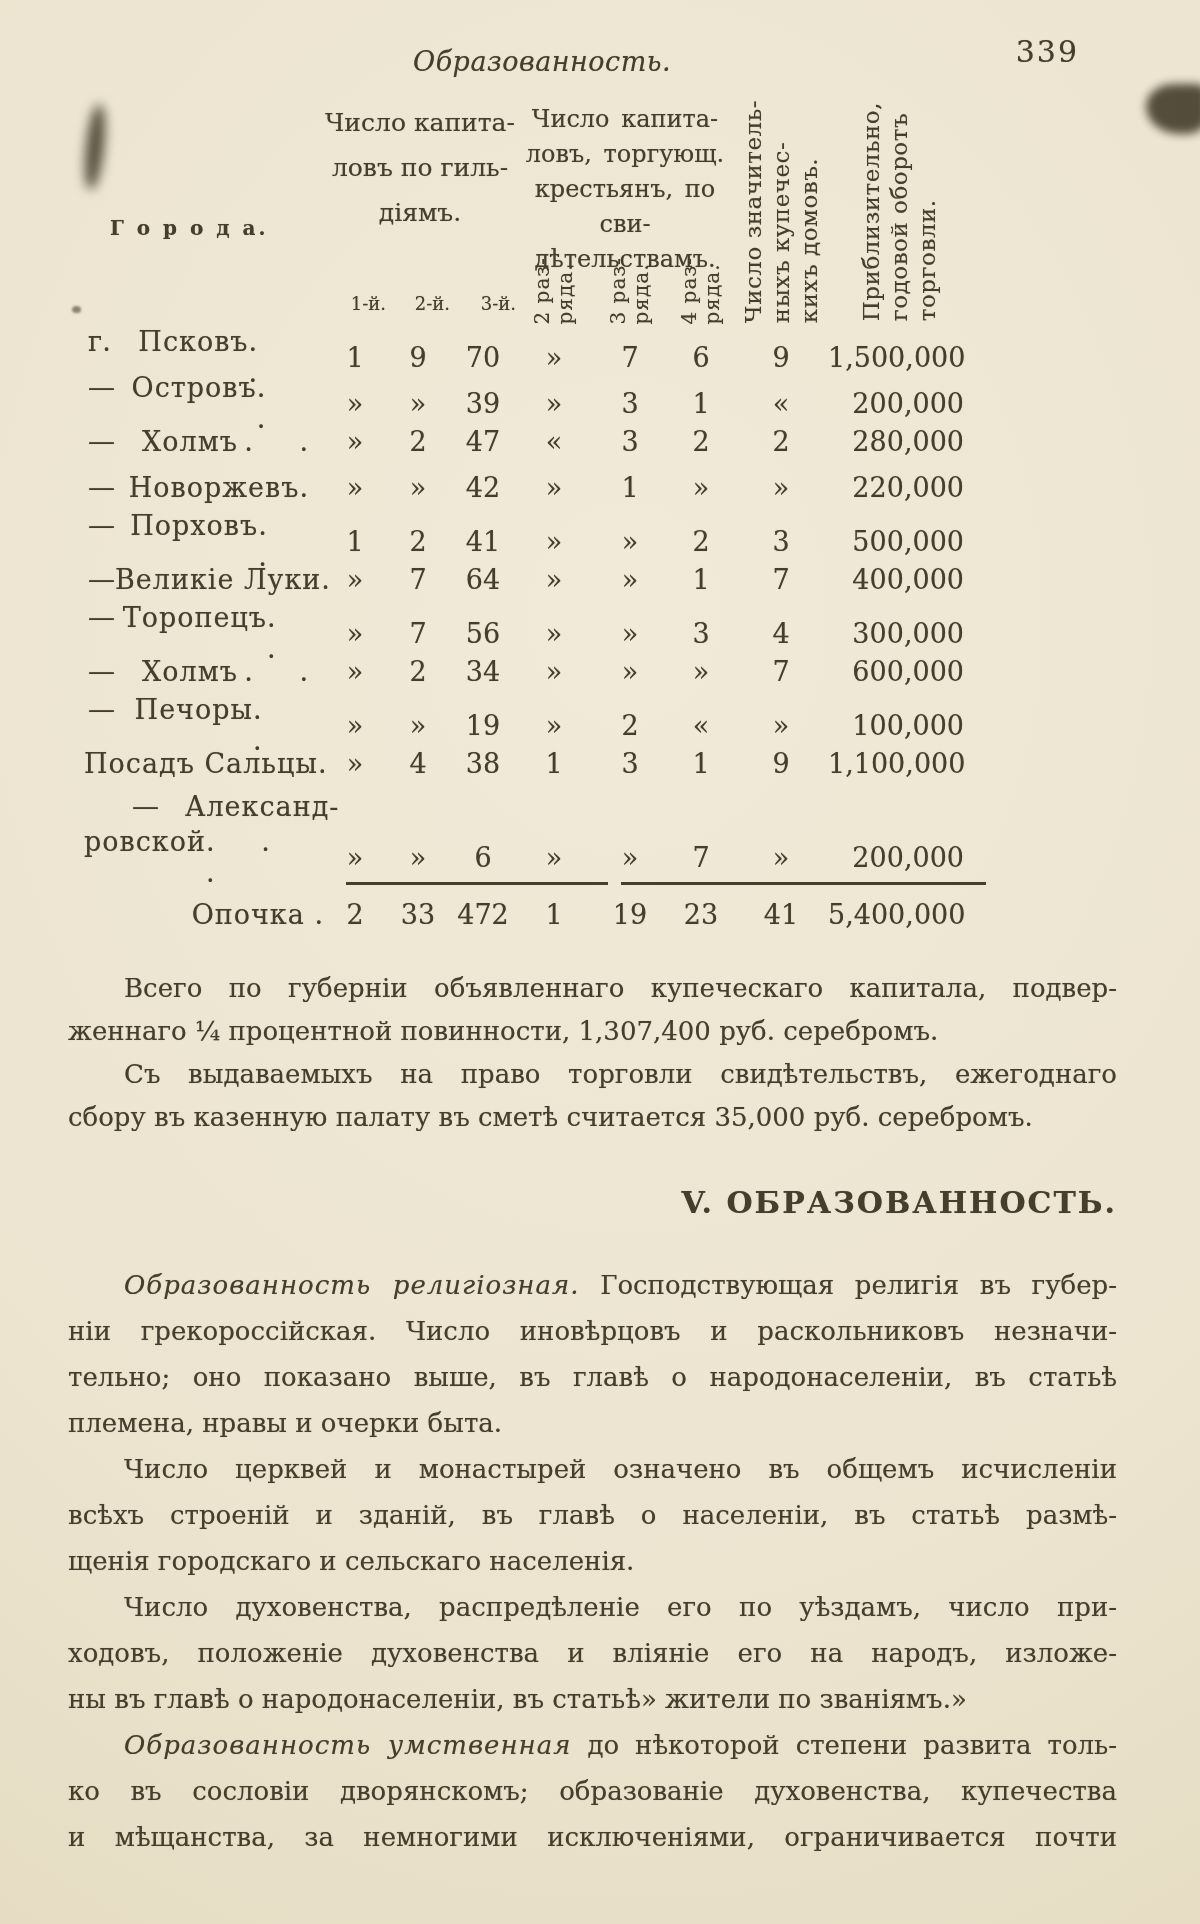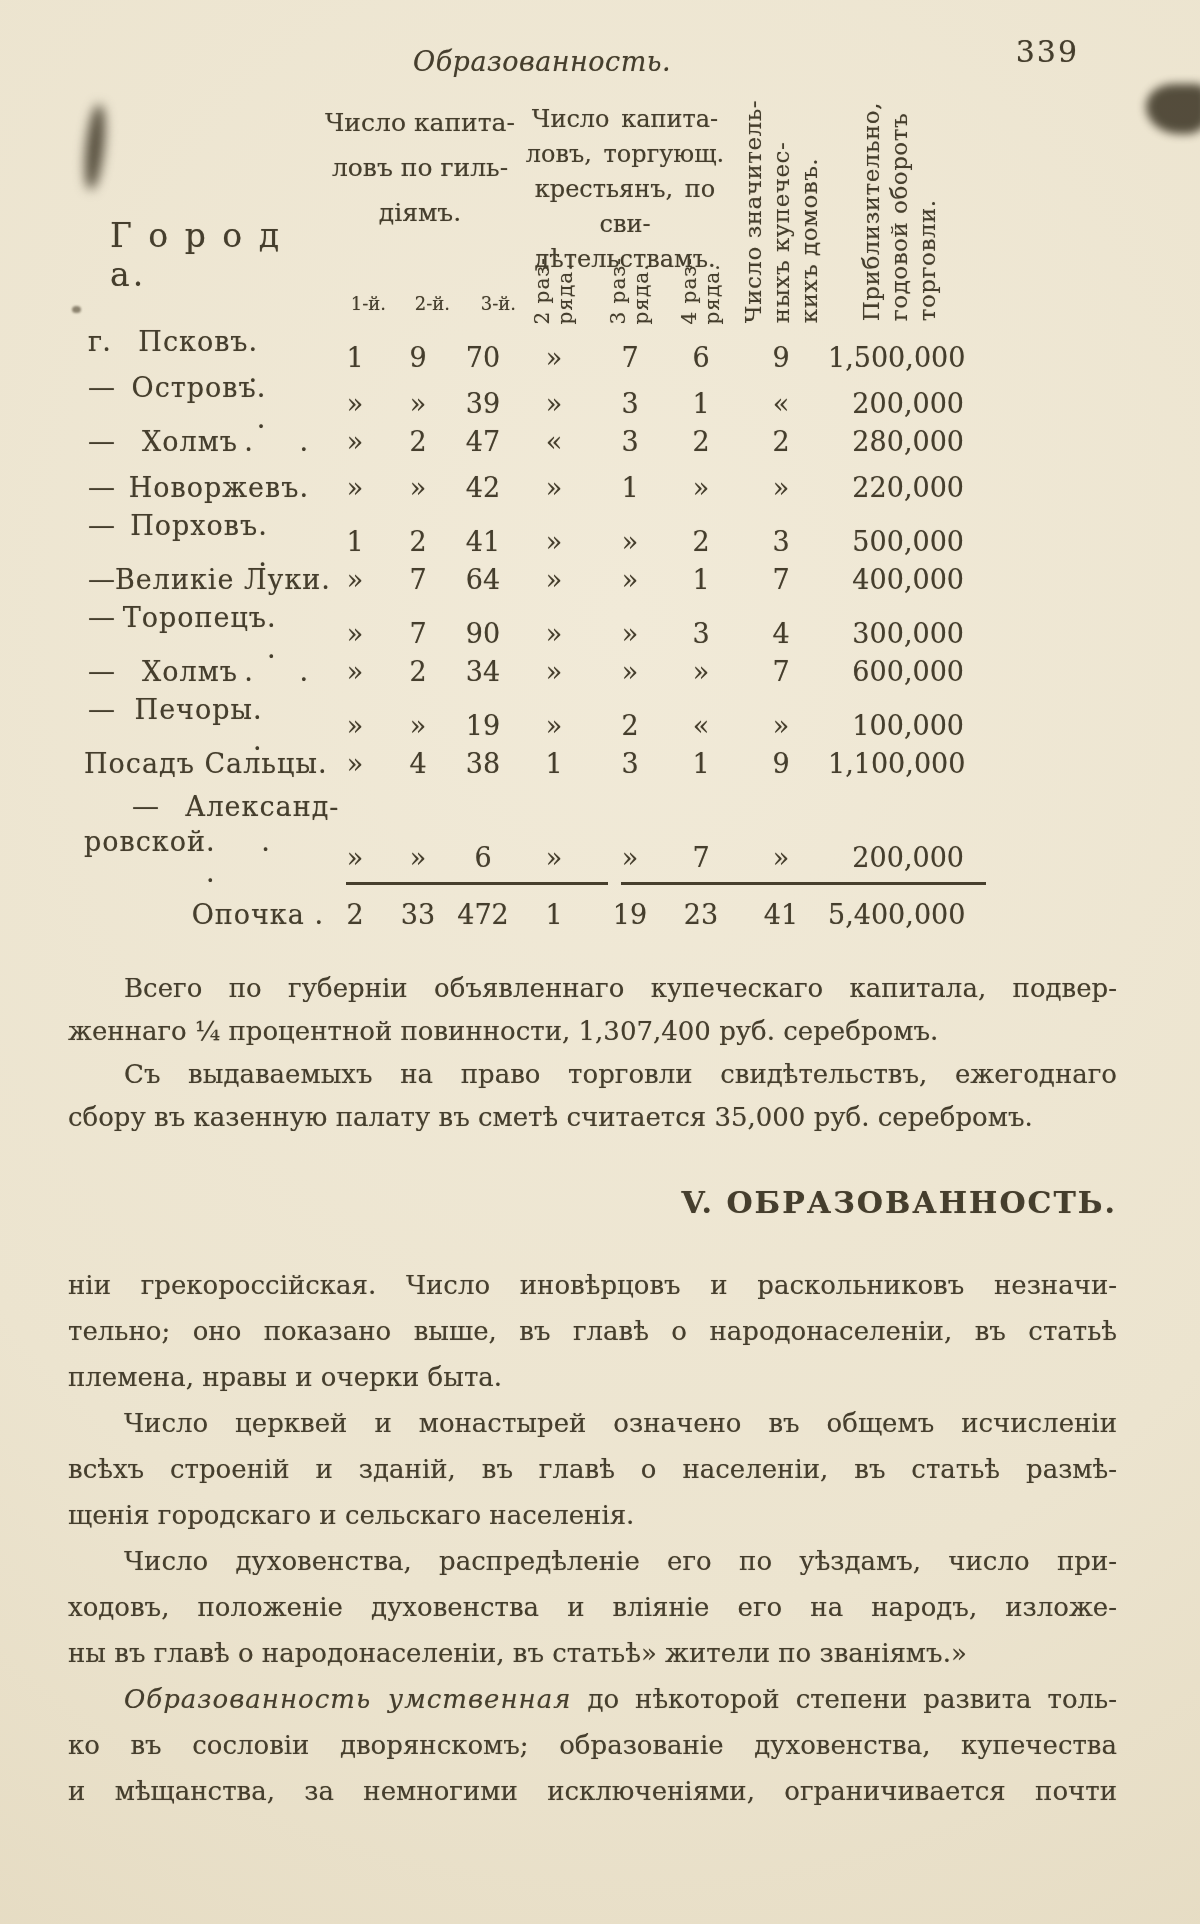--- a/index.html
+++ b/index.html
@@ -20,21 +20,21 @@
   .art-dot{left:36px;top:306px;width:9px;height:7px;background:rgba(60,50,30,.55);
            border-radius:50%;filter:blur(1px);}
   
   .runhead{position:relative;height:96px;}
   .runtitle{position:absolute;left:345px;top:46px;font-style:italic;font-size:27px;letter-spacing:.5px;}
   .pagenum{position:absolute;right:38px;top:34px;font-size:30px;letter-spacing:2px;}
   
   .table{margin:2px 0 0 16px;}
   .grid9{display:grid;grid-template-columns:240px 62px 64px 66px 76px 76px 66px 94px 142px;}
   .thead{grid-template-rows:142px 86px;}
-  .th-city{grid-column:1;grid-row:1/3;padding:118px 0 0 26px;font-size:33px;letter-spacing:3px;}
+  .th-city{grid-column:1;grid-row:1/3;padding:118px 0 0 26px;font-size:20px;letter-spacing:3px;font-weight:bold;}
   .th-g1{grid-column:2/5;grid-row:1;white-space:pre-line;text-align:center;
          font-size:25px;line-height:45px;padding-top:2px;}
   .th-g2{grid-column:5/8;grid-row:1;white-space:pre-line;text-align:center;
          font-size:24px;line-height:35px;padding-top:4px;word-spacing:4px;}
   .th-sub{grid-row:2;align-self:end;text-align:right;font-size:18px;padding-bottom:12px;}
   .c2{grid-column:2}.c3{grid-column:3}.c4{grid-column:4}.c5{grid-column:5}.c6{grid-column:6}.c7{grid-column:7}
   .th-rsub{grid-row:2;display:flex;align-items:flex-end;justify-content:center;padding-bottom:2px;}
   .vt{writing-mode:vertical-rl;transform:rotate(180deg);white-space:pre-line;}
   .vt-sub{font-size:20px;line-height:23px;letter-spacing:1px;}
   .th-houses{grid-column:8;grid-row:1/3;display:flex;align-items:center;justify-content:center;}
@@ -204,21 +204,21 @@
           <div class="tc money">400,000</div>
         </div>
         <div class="trow grid9">
           <div class="tc-city">
             <span class="pf">—</span>
             <span class="cname">Торопецъ</span>
             <span class="dots">. .</span>
           </div>
           <div class="tc">»</div>
           <div class="tc">7</div>
-          <div class="tc">90</div>
+          <div class="tc">56</div>
           <div class="tc">»</div>
           <div class="tc">»</div>
           <div class="tc">3</div>
           <div class="tc">4</div>
           <div class="tc money">300,000</div>
         </div>
         <div class="trow grid9">
           <div class="tc-city">
             <span class="pf">—</span>
             <span class="cname">Холмъ</span>
@@ -316,20 +316,21 @@
           <div class="line last">женнаго ¼ процентной повинности, 1,307,400 руб. серебромъ.</div>
         </div>
         <div class="para">
           <div class="line first">Съ выдаваемыхъ на право торговли свидѣтельствъ, ежегоднаго</div>
           <div class="line last">сбору въ казенную палату въ сметѣ считается 35,000 руб. серебромъ.</div>
         </div>
       </div>
     <h2 class="secthead">V. ОБРАЗОВАННОСТЬ.</h2>
     <div id="lowerparas" class="lower">
         <div class="para">
+          <div class="line first"><span class="ital">Образованность религіозная.</span> Господствующая религія въ губер-</div>
           <div class="line">ніи грекороссійская. Число иновѣрцовъ и раскольниковъ незначи-</div>
           <div class="line">тельно; оно показано выше, въ главѣ о народонаселеніи, въ статьѣ</div>
           <div class="line last">племена, нравы и очерки быта.</div>
         </div>
         <div class="para">
           <div class="line first">Число церквей и монастырей означено въ общемъ исчисленіи</div>
           <div class="line">всѣхъ строеній и зданій, въ главѣ о населеніи, въ статьѣ размѣ-</div>
           <div class="line last">щенія городскаго и сельскаго населенія.</div>
         </div>
         <div class="para">

